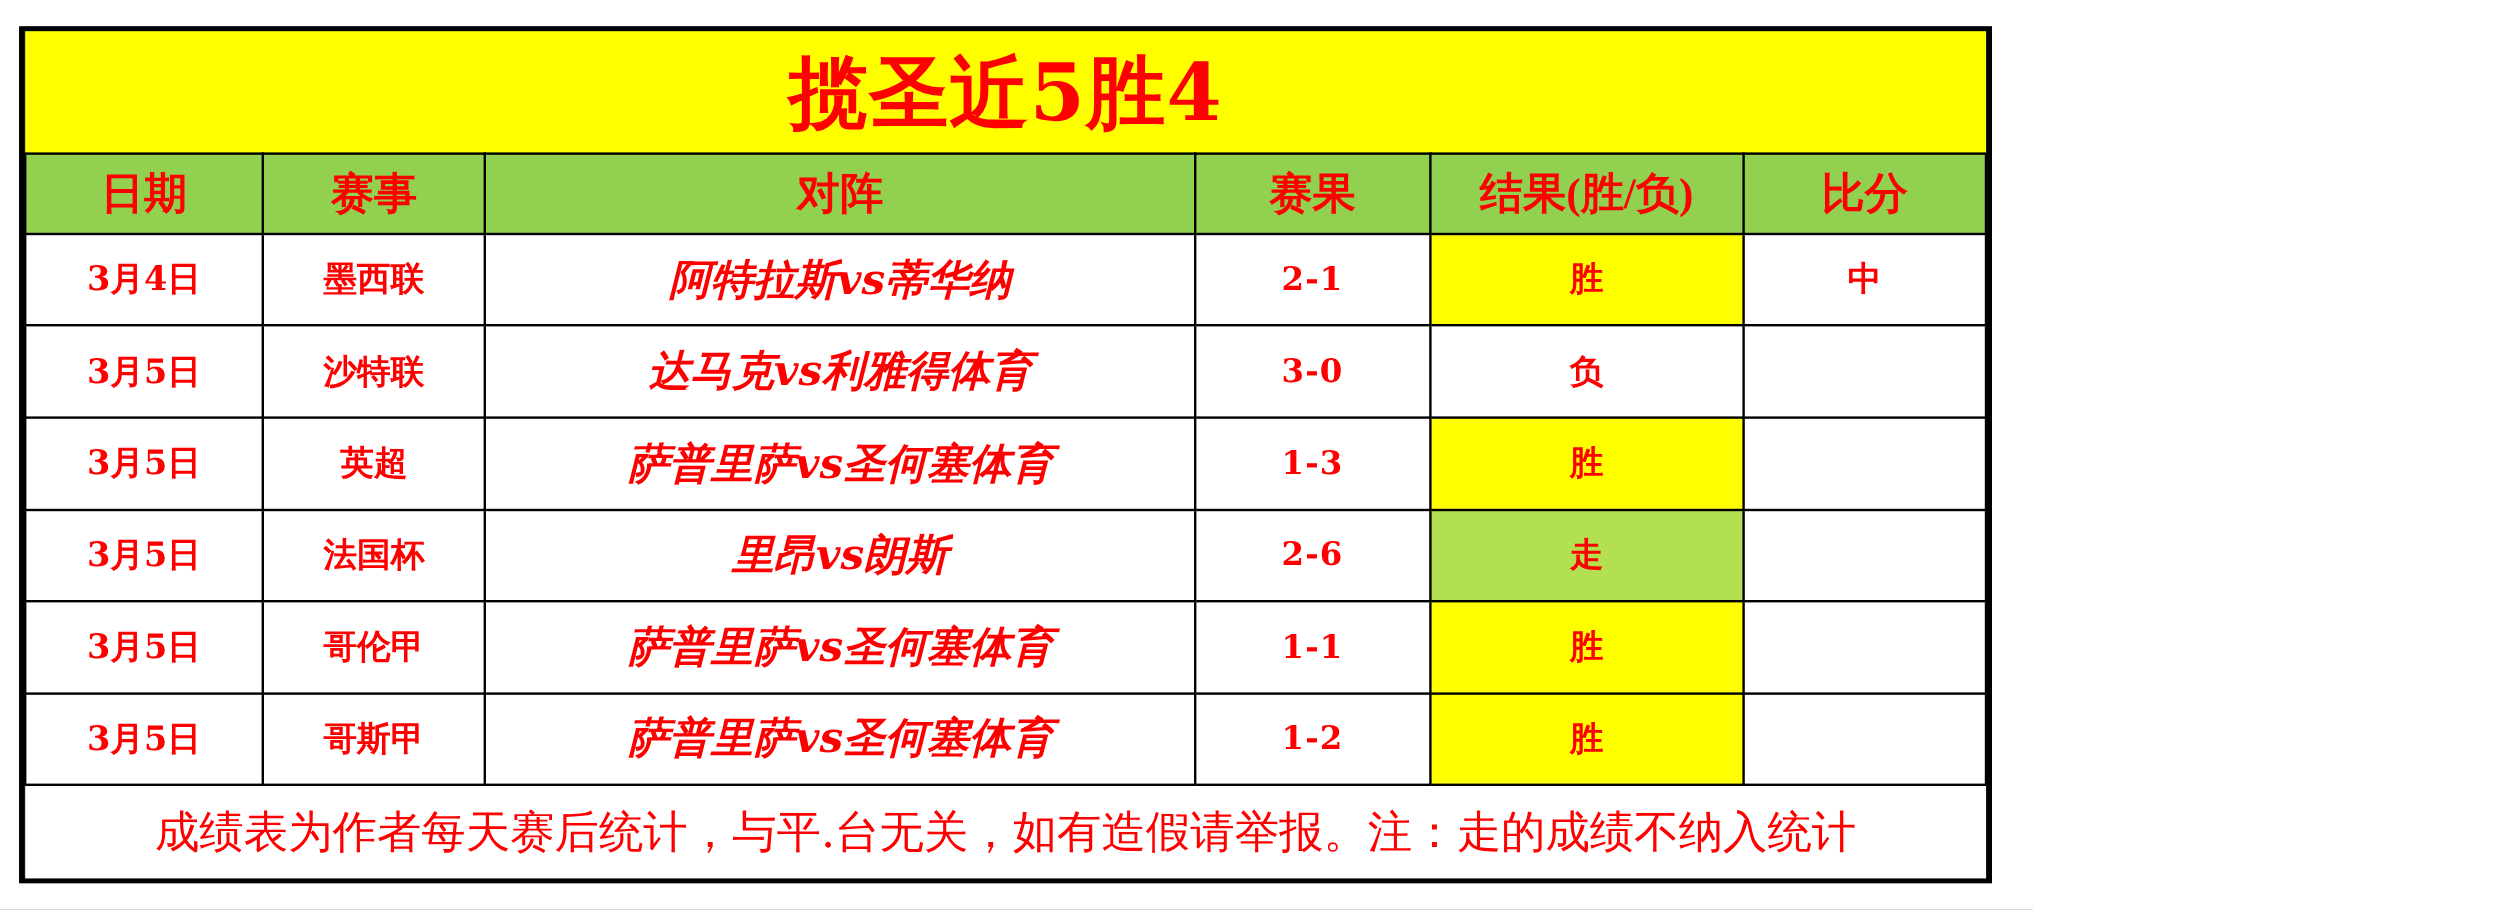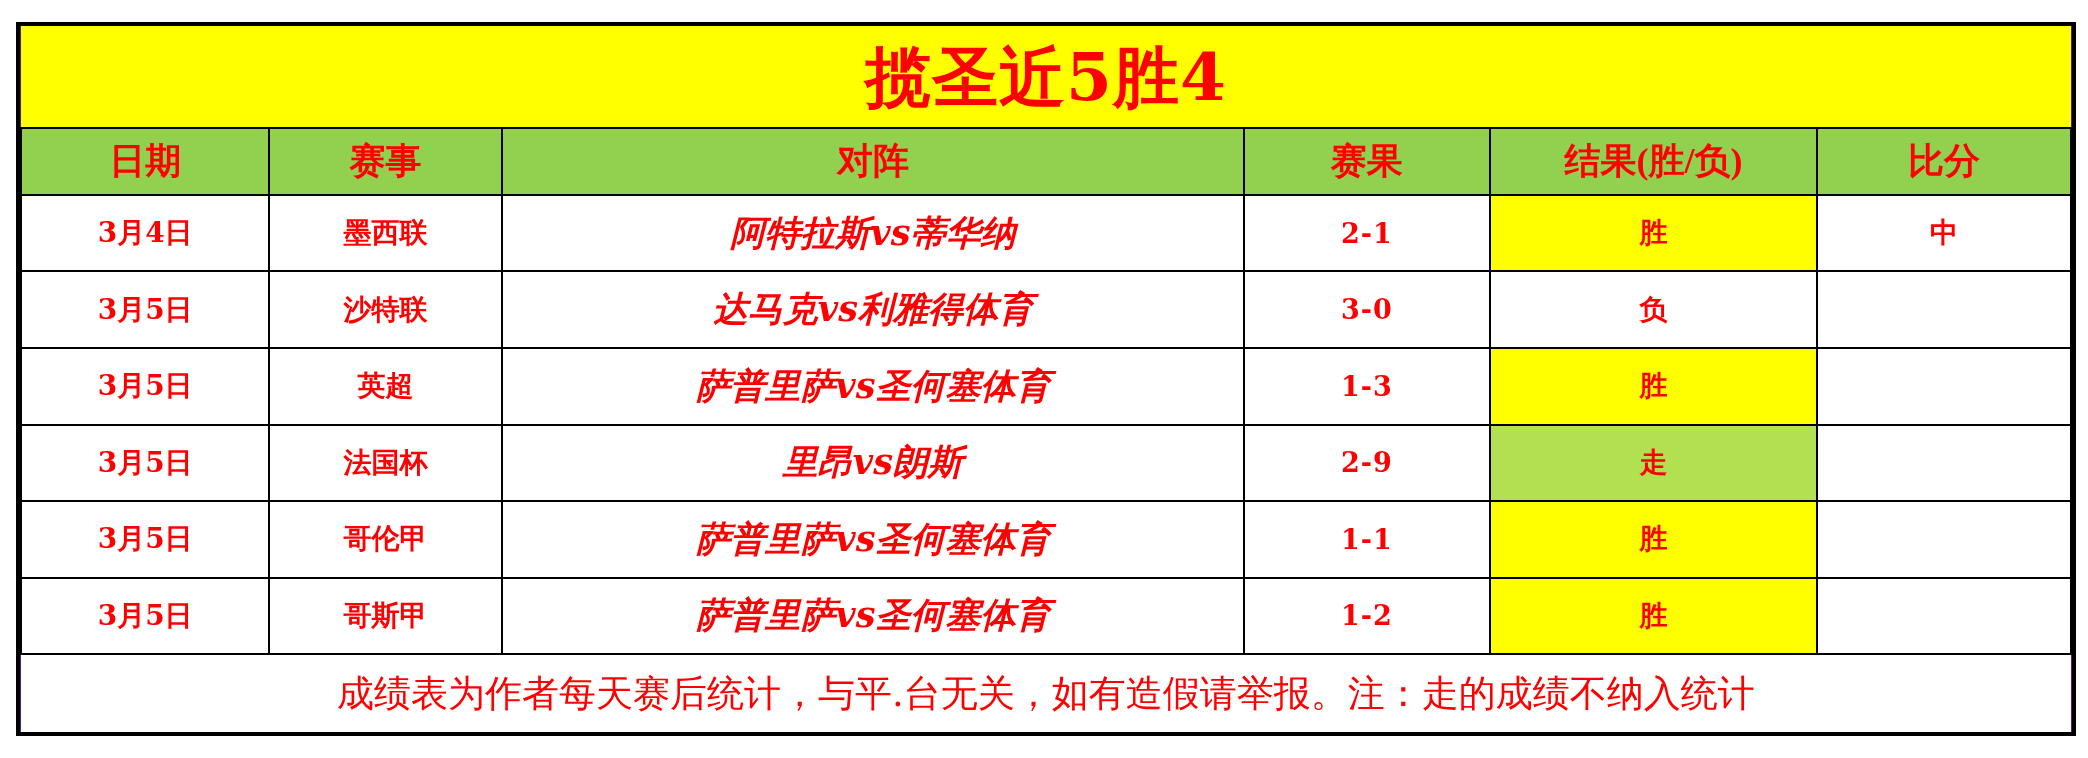--- a/index.html
+++ b/index.html
@@ -11,25 +11,25 @@
     width: 2088px;
     height: 758px;
     font-family: "Liberation Serif", "DejaVu Serif", serif;
     overflow: hidden;
   }
 
   .sheet {
     position: absolute;
     left: 16px;
     top: 22px;
-    width: 2060px;
+    width: 1644px;
     height: 714px;
     box-sizing: border-box;
     border: 4px solid #000000;
-    background: #4c1d95;
+    background: #0f172a;
   }
 
   table.grid {
     width: 100%;
     height: 100%;
     border-collapse: collapse;
     table-layout: fixed;
   }
 
   table.grid td {
@@ -159,21 +159,21 @@
         <td class="match">萨普里萨vs圣何塞体育</td>
         <td class="result">1-3</td>
         <td class="wl wl-win">胜</td>
         <td class="score"></td>
       </tr>
 
       <tr class="body-row">
         <td class="date">3月5日</td>
         <td class="league">法国杯</td>
         <td class="match">里昂vs朗斯</td>
-        <td class="result">2-9</td>
+        <td class="result">2-6</td>
         <td class="wl wl-draw">走</td>
         <td class="score"></td>
       </tr>
 
       <tr class="body-row">
         <td class="date">3月5日</td>
         <td class="league">哥伦甲</td>
         <td class="match">萨普里萨vs圣何塞体育</td>
         <td class="result">1-1</td>
         <td class="wl wl-win">胜</td>

